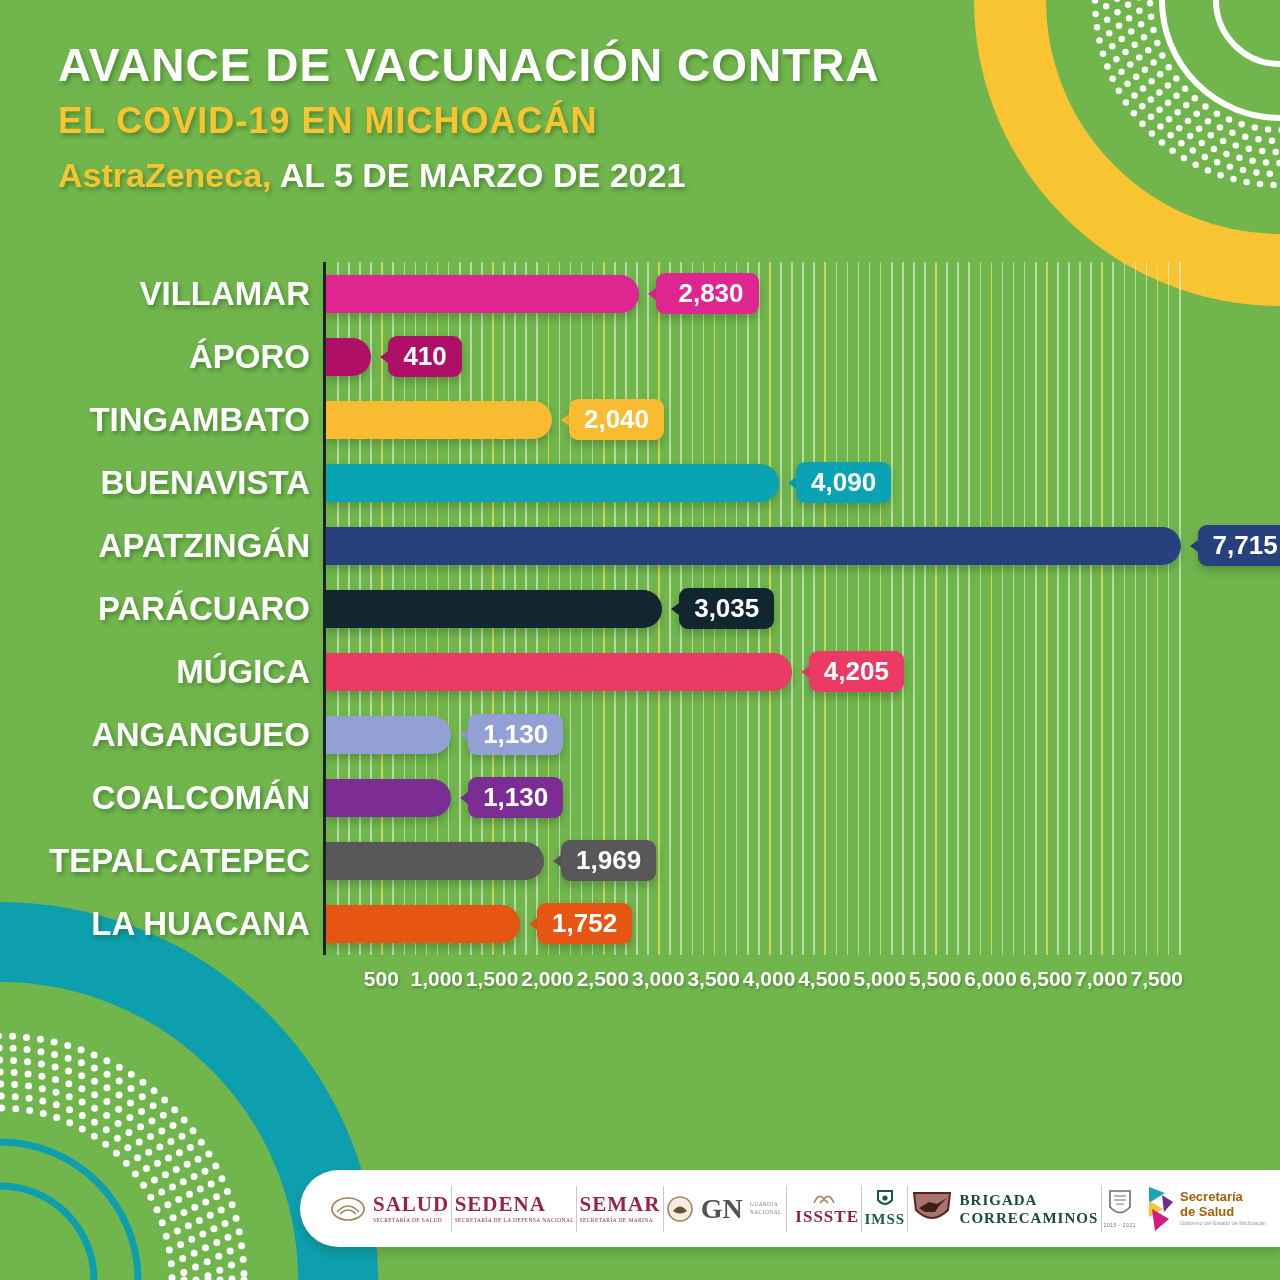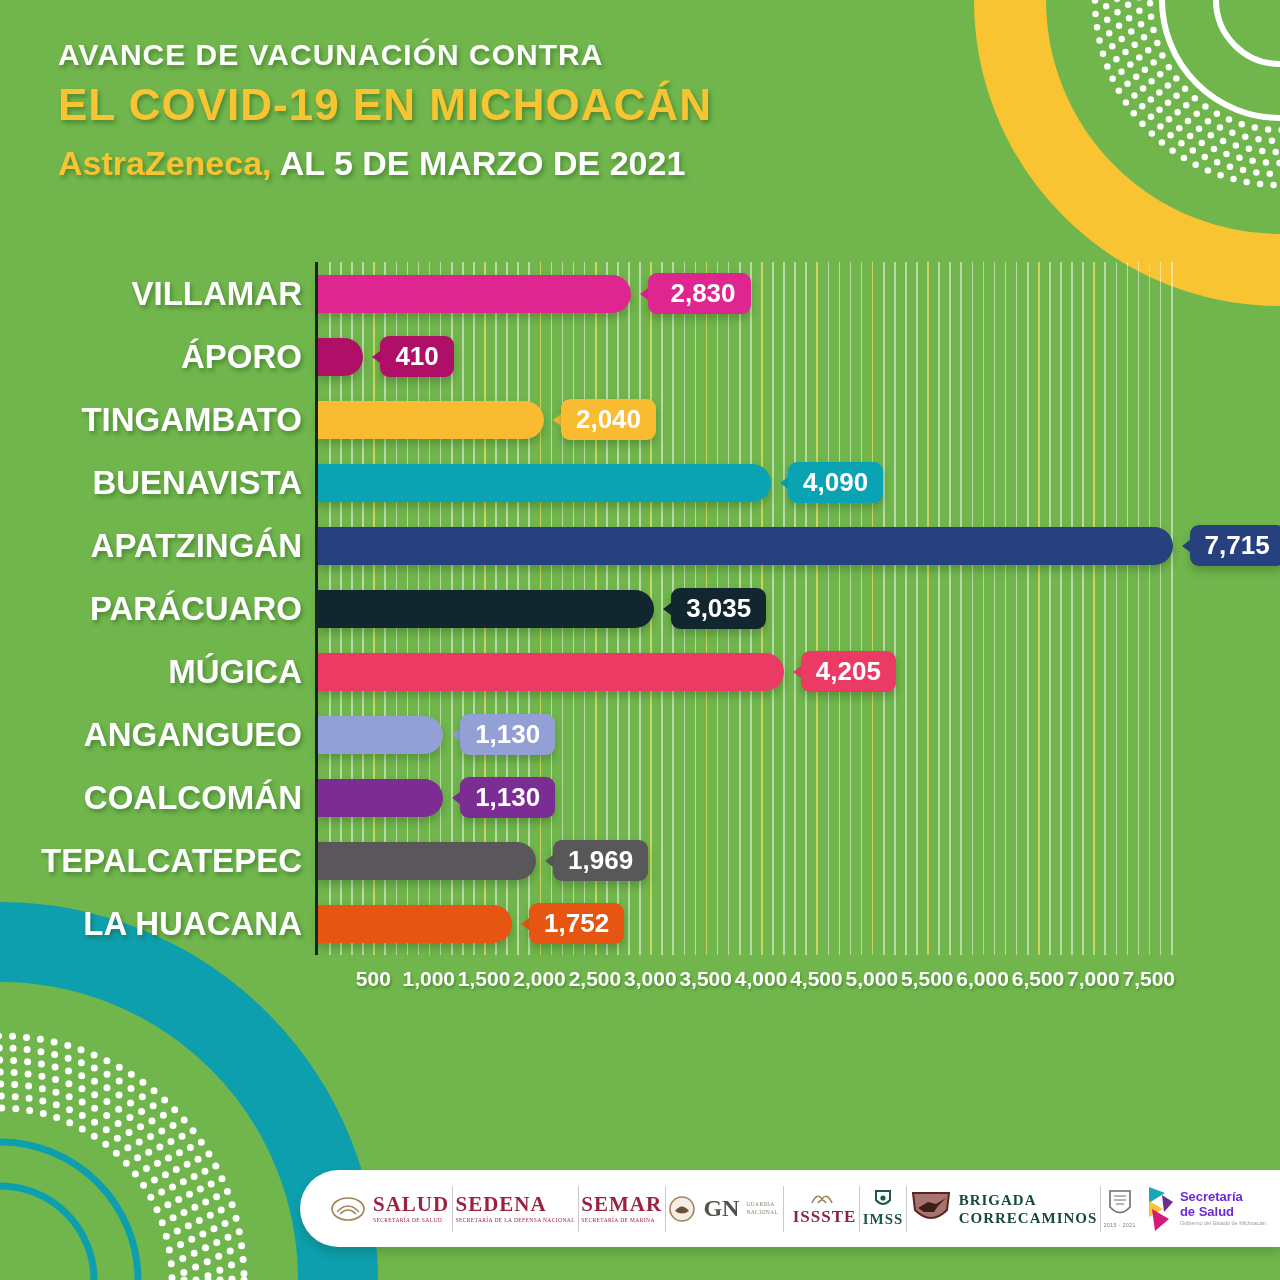--- a/index.html
+++ b/index.html
@@ -7,30 +7,30 @@
        font-family:"Liberation Sans","DejaVu Sans",sans-serif;position:relative;}
   .stage{position:absolute;inset:0;width:1280px;height:1280px;overflow:hidden;}
 
   
   .decor{position:absolute;pointer-events:none;}
   .decor.tr{top:0;right:0;}
   .decor.bl{bottom:0;left:0;}
 
   
   .title-block{position:absolute;left:58px;top:38px;}
-  .title-line1{font-size:30px;font-weight:800;color:#ffffff;letter-spacing:1px;
+  .title-line1{font-size:46px;font-weight:800;color:#ffffff;letter-spacing:1px;
                text-shadow:2px 3px 4px rgba(35,80,25,.45);}
-  .title-line2{font-size:44px;font-weight:800;color:#f9c431;letter-spacing:1px;margin-top:8px;
+  .title-line2{font-size:36px;font-weight:800;color:#f9c431;letter-spacing:1px;margin-top:8px;
                text-shadow:2px 3px 4px rgba(35,80,25,.45);}
   .title-line3{font-size:34px;font-weight:800;margin-top:14px;color:#ffffff;
                text-shadow:2px 3px 4px rgba(35,80,25,.45);}
   .title-line3 .hl{color:#f9c431;}
 
   
-  .chart{position:absolute;left:0;top:262px;width:1040px;height:730px;}
+  .chart{position:absolute;left:8px;top:262px;width:1040px;height:730px;}
   .grid-line{position:absolute;top:0;height:693px;width:1.6px;background:rgba(255,255,255,.5);}
   .grid-line.major{background:rgba(233,222,100,.78);}
   .axis-line{position:absolute;left:315px;top:0;width:2.6px;height:693px;background:#1b2326;}
   .cat-label{position:absolute;left:0;width:302px;height:63px;line-height:63px;
              text-align:right;font-size:33px;font-weight:800;color:#ffffff;
              text-shadow:2px 3px 4px rgba(35,80,25,.45);white-space:nowrap;}
   .bar{position:absolute;height:38px;border-radius:0 19px 19px 0;
        box-shadow:0 5px 8px rgba(25,60,15,.28);}
   .tag{position:absolute;height:44px;display:flex;align-items:center;}
   .tag-arrow{width:0;height:0;border-top:9px solid transparent;border-bottom:9px solid transparent;
@@ -49,27 +49,27 @@
   
   .footer-pill{position:absolute;left:300px;right:0;top:1170px;height:77px;background:#ffffff;
                border-radius:40px 0 0 40px;display:flex;align-items:center;
                padding:0 14px 0 30px;box-sizing:border-box;justify-content:space-between;
                box-shadow:0 6px 10px rgba(25,60,15,.2);}
   .logo{display:flex;align-items:center;gap:7px;}
   .logo-col{display:flex;flex-direction:column;line-height:1.05;}
   .serif{font-family:"Liberation Serif","DejaVu Serif",serif;}
   .gov-word{font-size:21px;font-weight:bold;color:#9b2242;letter-spacing:1px;}
   .gov-sub{font-size:5.5px;color:#9b2242;letter-spacing:.4px;margin-top:3px;white-space:nowrap;}
-  .gn-word{font-size:24px;font-weight:bold;color:#55524e;}
+  .gn-word{font-size:28px;font-weight:bold;color:#55524e;}
   .gn-sub{font-size:5.5px;color:#8a8273;width:34px;line-height:1.3;letter-spacing:.4px;}
   .stack{display:flex;flex-direction:column;align-items:center;gap:2px;}
   .issste-word{font-size:17px;font-weight:bold;color:#8e2144;letter-spacing:1px;margin-left:6px;}
   .imss-word{font-size:15px;font-weight:bold;color:#1c5a45;letter-spacing:1px;}
   .brigada-word{font-size:15px;font-weight:bold;color:#174a38;letter-spacing:1px;line-height:1.2;}
-  .mich-word{font-size:13px;font-weight:bold;color:#6d28d9;line-height:1.1;}
+  .mich-word{font-size:13px;font-weight:bold;color:#a16207;line-height:1.1;}
   .mich-sub{font-size:5.5px;color:#9a9a9a;margin-top:2px;white-space:nowrap;}
   .mich-period{font-size:5px;color:#777;text-align:center;margin-top:1px;letter-spacing:.5px;}
   .divider{width:1px;height:46px;background:#c9c9c9;flex:none;}
 </style>
 </head>
 <body>
 
 <div class="stage">
 
   <svg class="decor tr" width="420" height="420" viewBox="0 0 420 420">

